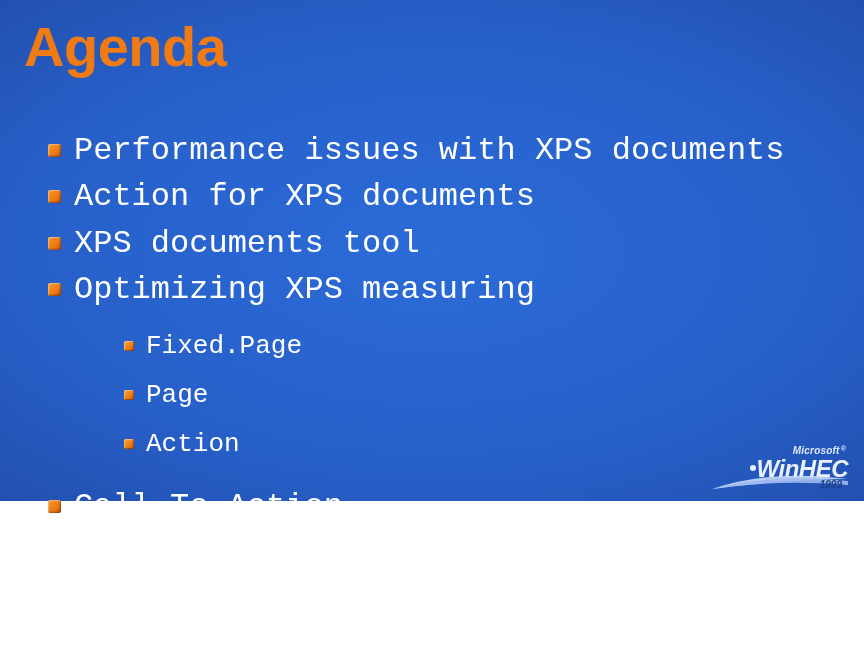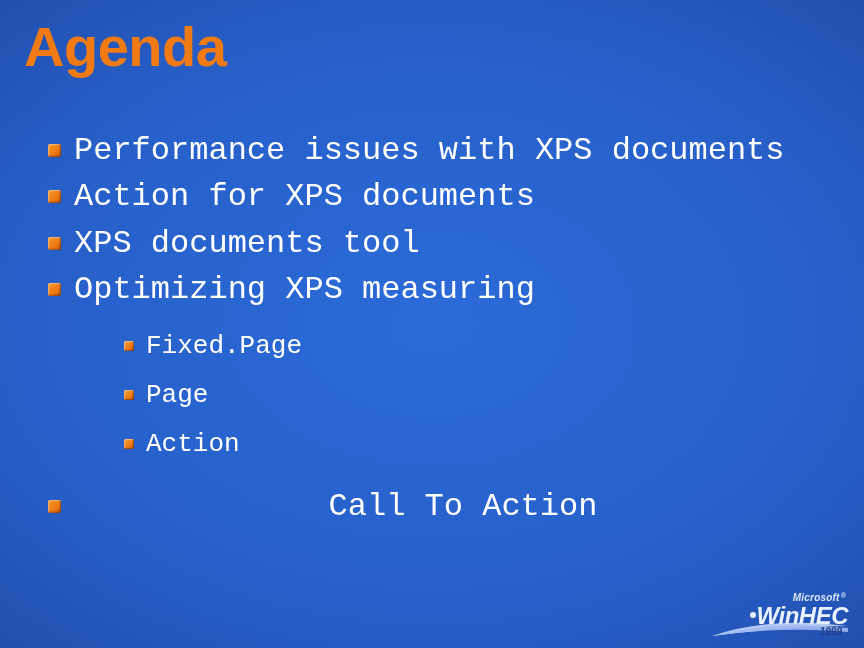--- a/index.html
+++ b/index.html
@@ -5,21 +5,21 @@
   html, body {
     margin: 0;
     padding: 0;
     width: 864px;
     height: 648px;
     overflow: hidden;
     font-family: "Segoe UI", "Helvetica Neue", Arial, sans-serif;
   }
   .slide {
     width: 864px;
-    height: 648px;
+    height: 501px;
     
     background:
       radial-gradient(ellipse 120% 110% at 50% 50%,
         #2b6bd8 0%,
         #275fc8 40%,
         #204aa6 70%,
         #16316e 92%,
         #0d1f48 100%);
     box-sizing: border-box;
     position: relative;
@@ -83,21 +83,21 @@
     position: absolute;
     left: 6px;
     top: 19px;
     width: 10px;
     height: 10px;
     border-radius: 1.5px;
     background: linear-gradient(135deg, #f2a13a 0%, #f07a13 60%, #c5580a 100%);
     box-shadow: inset -1px -1px 1px rgba(0,0,0,0.35), inset 1px 1px 1px rgba(255,255,255,0.35);
   }
   
-  .gap-top { margin-top: 14px; text-align: center; }
+  .gap-top { margin-top: 14px; }
   .logo {
     position: absolute;
     right: 14px;
     bottom: 10px;
     width: 140px;
     height: 46px;
   }
   .logo .ms {
     position: absolute;
     right: 4px;

